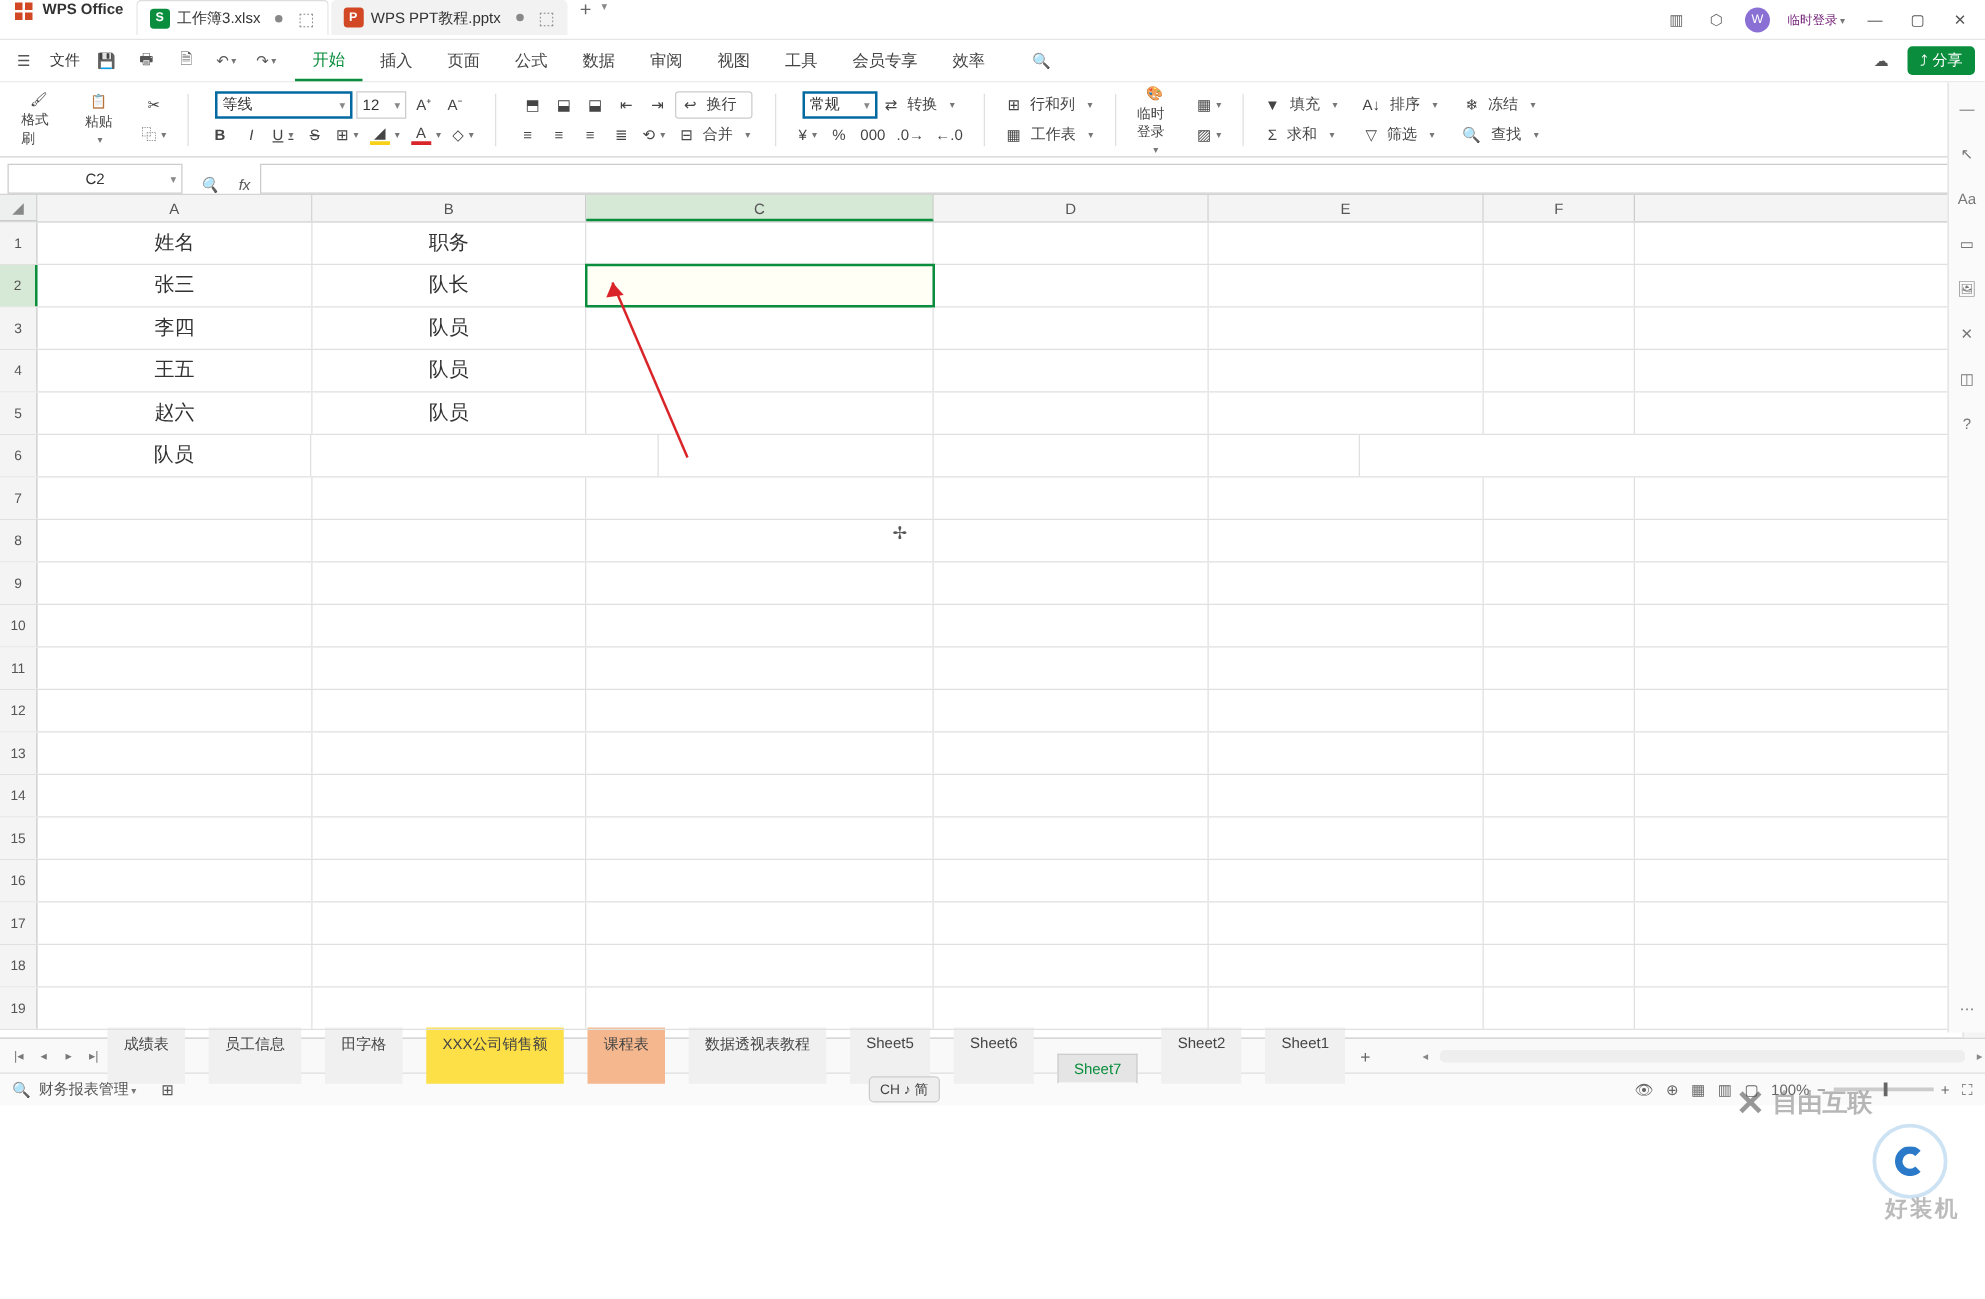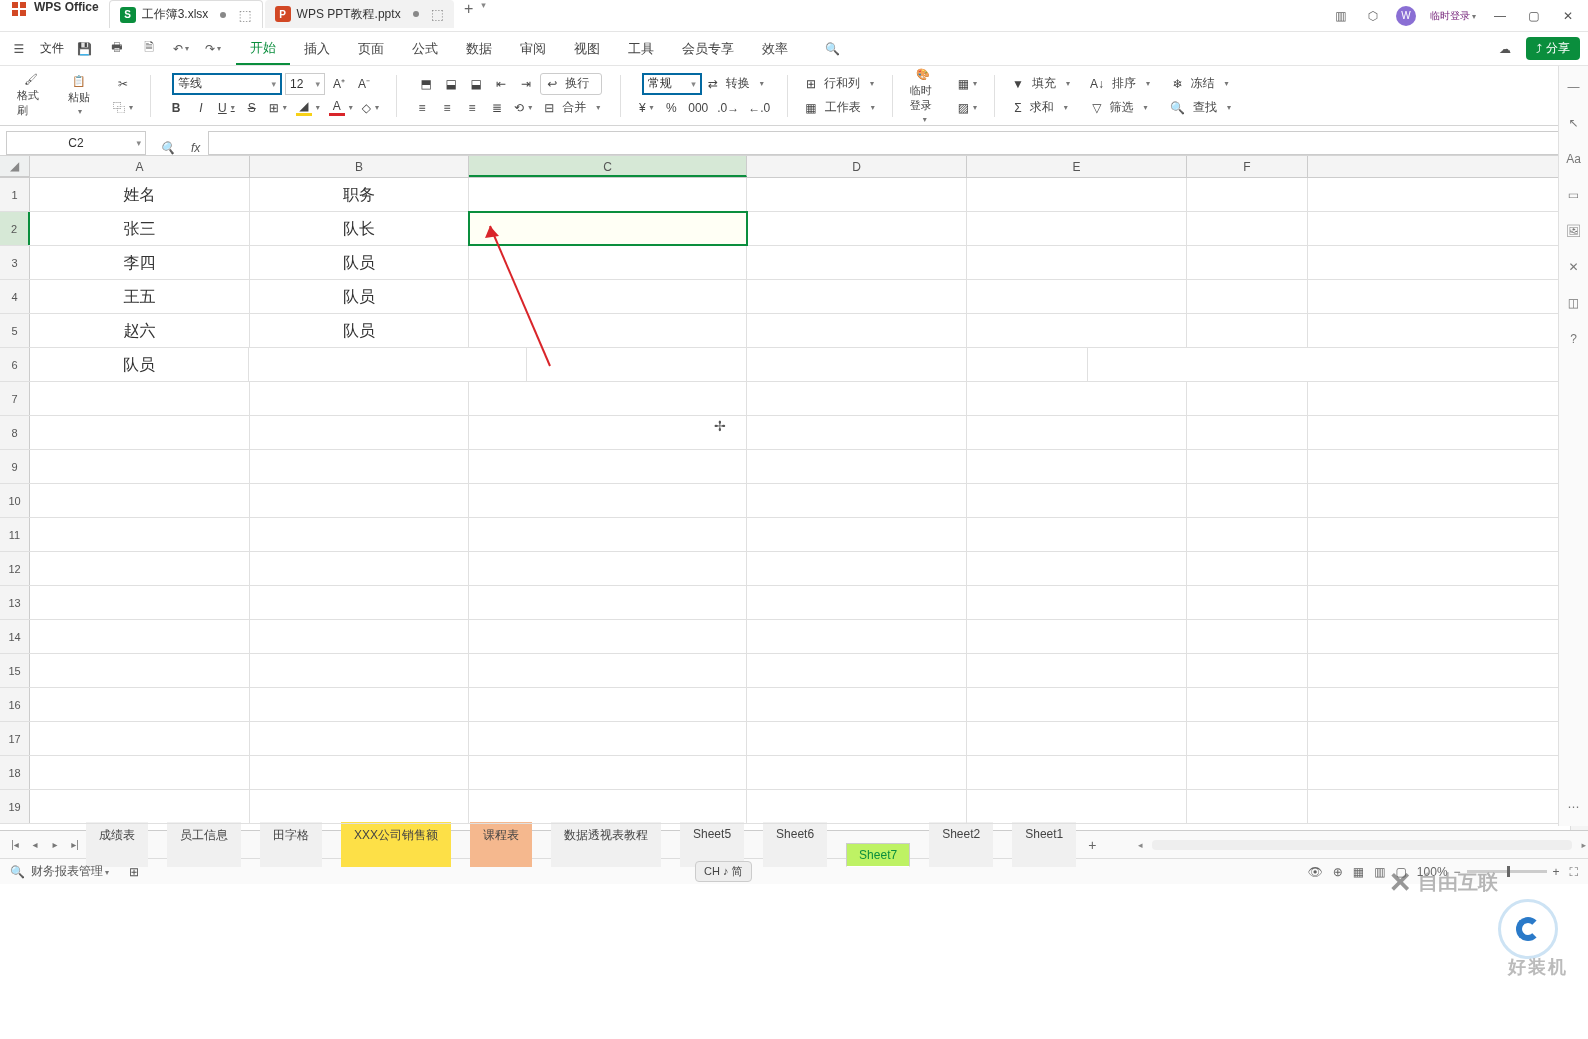--- a/index.html
+++ b/index.html
@@ -65,21 +65,21 @@
 .cursor-plus { position:absolute; left:714px; top:262px; font-size:14px; color:#555; }
 
 .vscroll { position:absolute; right:0; top:22px; width:18px; bottom:0; background:#f4f4f4; border-left:1px solid #ddd; }
 .vthumb { position:absolute; top:4px; left:3px; right:3px; height:120px; background:#c8c8c8; border-radius:3px; }
 
 .sheet-tabs { height:28px; display:flex; align-items:center; border-top:1px solid #ccc; background:#f9f9f9; padding:0 6px; gap:2px; }
 .nav-btn { width:18px; height:18px; display:flex; align-items:center; justify-content:center; color:#777; font-size:10px; }
 .stab { padding:4px 12px; font-size:12px; color:#444; border:1px solid transparent; background:#f0f0f0; }
 .stab.hl1 { background:#fde047; }
 .stab.hl2 { background:#f5b88e; }
-.stab.active { background:#bef264; color:#0a8e3d; border:1px solid #ccc; border-bottom:1px solid #fff; font-weight:500;margin-top:21px; }
+.stab.active { background:#e5e5e5; color:#0a8e3d; border:1px solid #ccc; border-bottom:1px solid #fff; font-weight:500;margin-top:21px; }
 .stab-add { padding:0 10px; color:#666; font-size:14px; }
 .hscroll-track { margin-left:auto; width:420px; height:10px; background:#eee; border-radius:4px; position:relative; margin-right:10px; }
 .hscroll-track::before { content:"◂"; position:absolute; left:-14px; font-size:9px; color:#888; }
 .hscroll-track::after { content:"▸"; position:absolute; right:-14px; font-size:9px; color:#888; }
 
 .statusbar { height:26px; display:flex; align-items:center; padding:0 10px; border-top:1px solid #ddd; background:#fafafa; gap:10px; }
 .status-left { display:flex; align-items:center; gap:6px; color:#555; }
 .status-center { margin-left:auto; margin-right:auto; background:#eee; border:1px solid #ccc; border-radius:4px; padding:2px 8px; font-size:11px; color:#444; display:flex; gap:6px; }
 .status-right { display:flex; align-items:center; gap:10px; color:#666; }
 .zoom { display:flex; align-items:center; gap:6px; }

